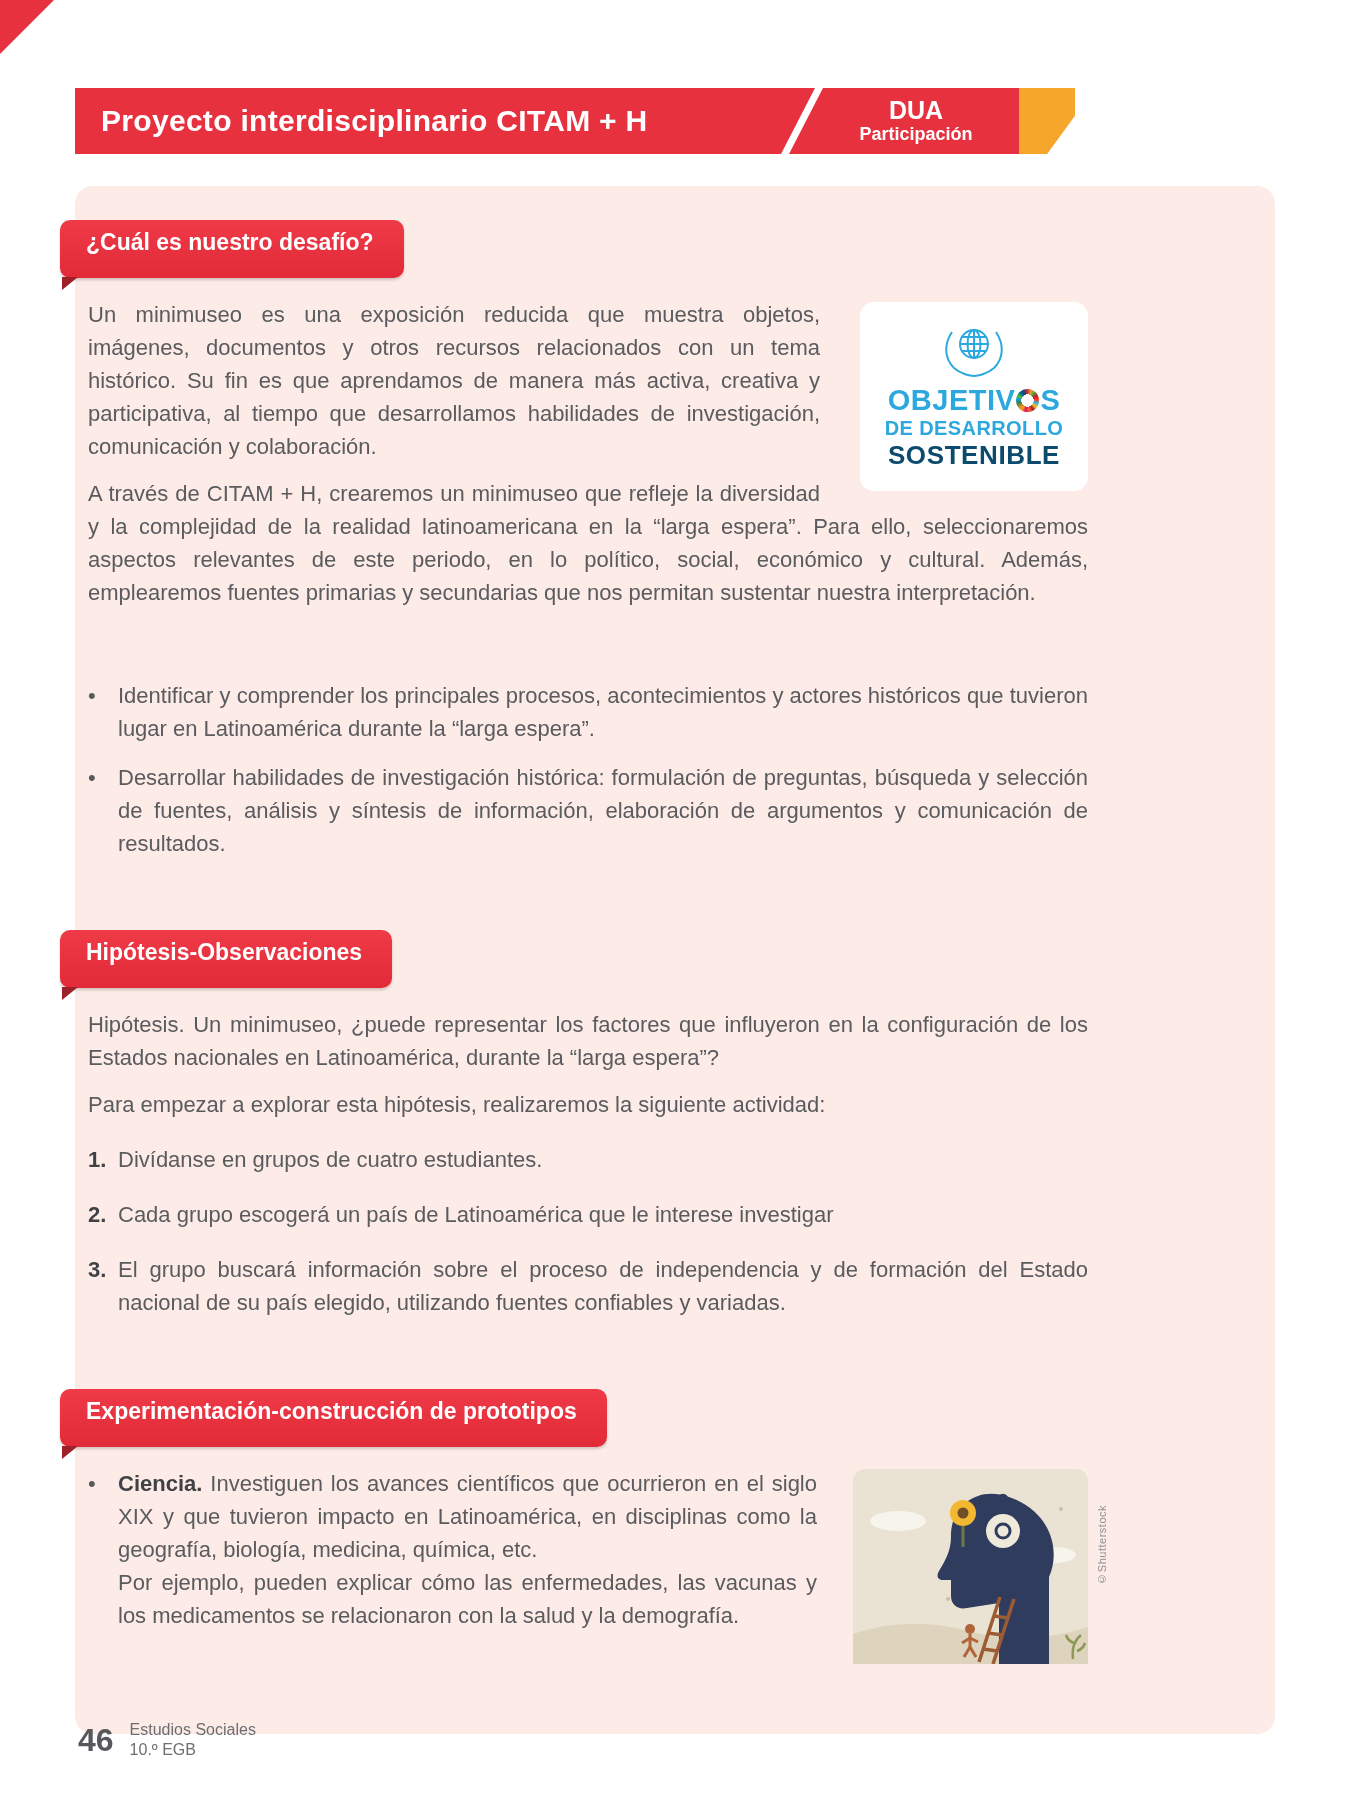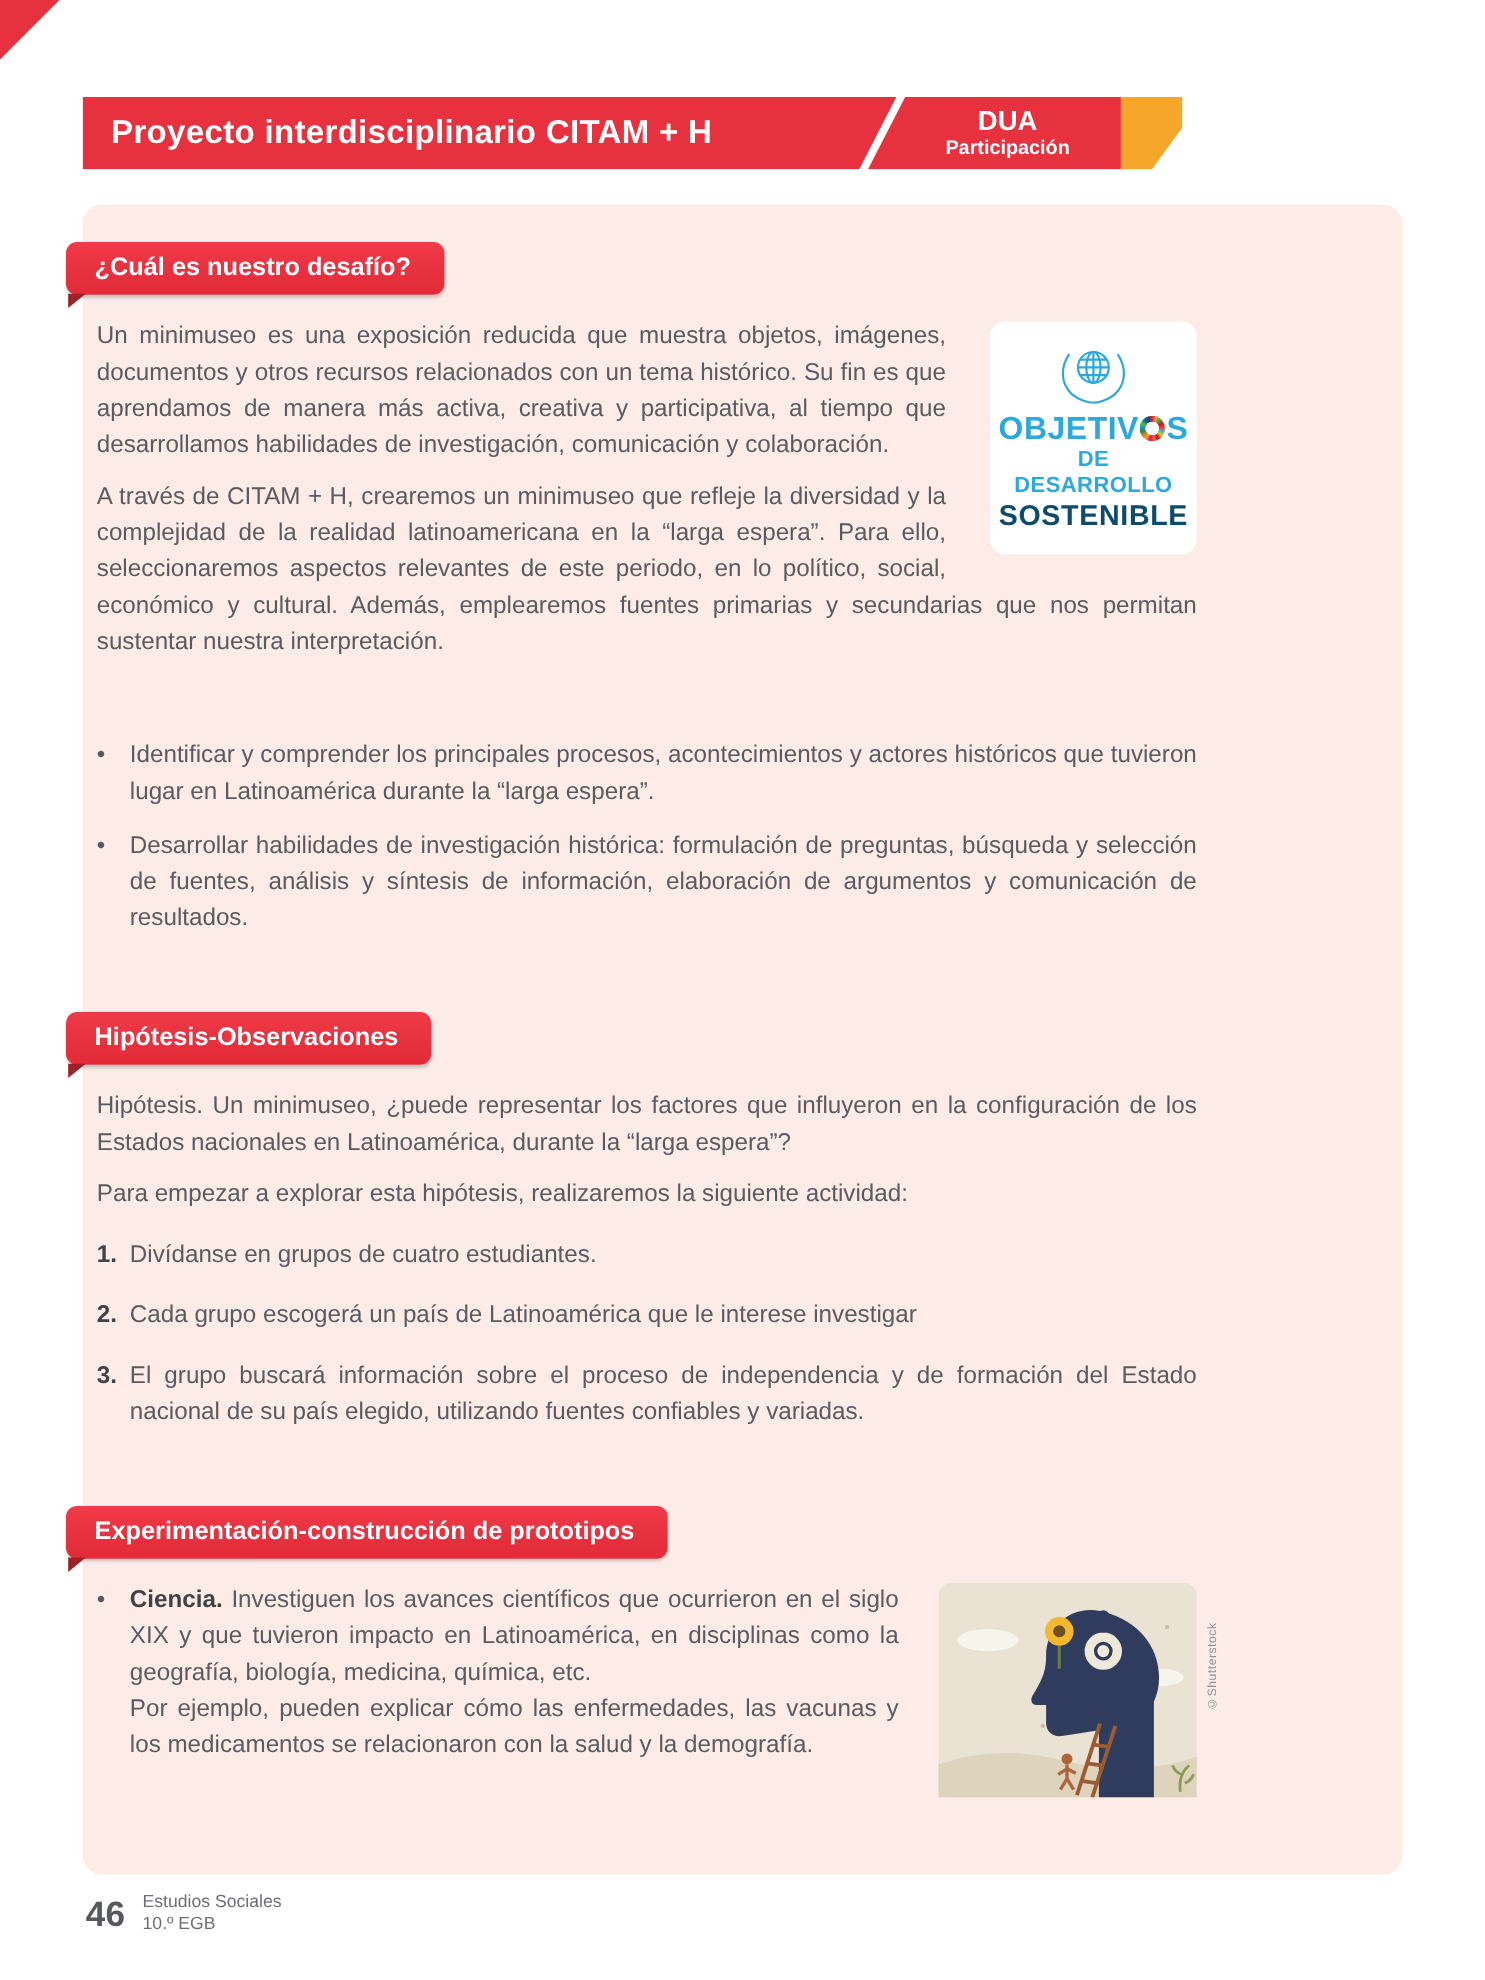--- a/index.html
+++ b/index.html
@@ -52,21 +52,21 @@
 
   .section { width: 1000px; margin-top: 70px; }
   .section.first { margin-top: 0; }
   .section::after { content: ""; display: block; clear: both; }
 
   .ribbon-row { margin: 0 0 20px -28px; }
   .ribbon {
     position: relative; display: inline-block;
     background: linear-gradient(180deg, #ef3a48, #e22a38);
     color: #fff; font-weight: bold; font-size: 23px;
-    padding: 9px 30px 12px 26px; border-radius: 10px;
+    padding: 9px 30px 22px 26px; border-radius: 10px;
     box-shadow: 0 2px 3px rgba(0,0,0,.18);
   }
   .ribbon::after {
     content: ""; position: absolute; left: 2px; top: calc(100% - 1px);
     width: 0; height: 0;
     border-top: 13px solid #9e2028; border-right: 16px solid transparent;
   }
 
   .para { font-size: 22px; line-height: 1.5; text-align: justify; }
   .para + .para { margin-top: 14px; }
@@ -75,21 +75,21 @@
   .li { display: flex; font-size: 22px; line-height: 1.5; margin-top: 16px; }
   .li:first-of-type { margin-top: 0; }
   .li .mark { width: 30px; flex: 0 0 30px; color: #58595b; }
   .li .mark.num { font-weight: bold; color: #414246; }
   .li .li-text { flex: 1; text-align: justify; }
   .li .li-text strong { color: #414246; }
   .step { margin-top: 22px; }
 
   
   .sdg-card {
-    float: right; width: 188px; margin: 4px 0 12px 40px;
+    float: right; width: 228px; margin: 4px 0 12px 40px;
     background: #ffffff; border-radius: 14px;
     padding: 18px 10px 20px 10px; text-align: center;
     display: flex; flex-direction: column; align-items: center;
   }
   .sdg-line1 { font-size: 29px; font-weight: bold; color: #2ca8df; letter-spacing: .5px; margin-top: 6px; white-space: nowrap; }
   .sdg-ring {
     display: inline-block; width: 23px; height: 23px; border-radius: 50%;
     vertical-align: -2px; margin: 0 1px;
     background:
       radial-gradient(closest-side, #ffffff 54%, transparent 55%),

